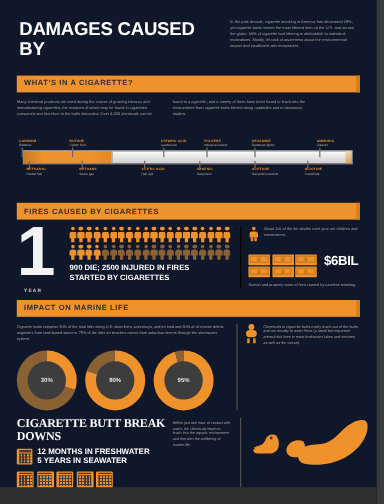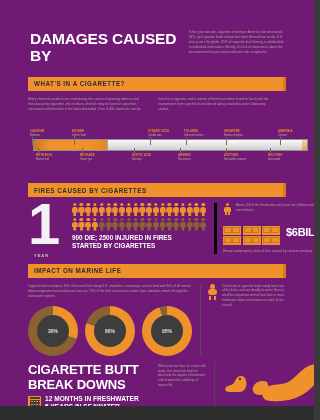--- a/index.html
+++ b/index.html
@@ -5,22 +5,22 @@
   * { box-sizing: border-box; margin: 0; padding: 0; }
   html, body {
     width: 314px; height: 420px;
     background: #3a3a3a;
     font-family: "Liberation Sans", sans-serif;
     overflow: hidden;
   }
   .page {
     position: relative;
     width: 314px; height: 420px;
-    background: #701a75;
-    padding: 14px;
+    background: #0f172a;
+    padding: 0;
   }
 
   
   .header {
     display: flex;
     padding: 16px 16px 8px 16px;
     gap: 10px;
     align-items: flex-start;
   }
   .title {
@@ -125,21 +125,21 @@
     width: 6.2px; height: 9px;
     border-radius: 2.5px 2.5px 0.6px 0.6px;
     clip-path: polygon(0 0,100% 0,100% 60%,72% 60%,72% 100%,28% 100%,28% 60%,0 60%);
   }
   .p-on .head, .p-on .body { background: #f0922b; }
   .p-off .head, .p-off .body { background: #8a6132; }
   .fires-caption {
     margin-left: 44px; margin-top: 3px;
     color: #ffffff; font-weight: bold; font-size: 6.4px; line-height: 1.25;
   }
-  .fires-right { width: 104px; padding-left: 6px; border-left: 3px solid #000000; }
+  .fires-right { width: 104px; padding-left: 6px; border-left: 1px solid #000000; }
   .fr-row { display: flex; gap: 4px; align-items: flex-start; }
   .fr-text { color: #a8a29c; font-size: 3.2px; line-height: 1.55; }
   .kid-icon { width: 9px; flex: 0 0 9px; position: relative; height: 12px; }
   .kid-icon i {
     position: absolute; background: #f0922b; display: block;
   }
   .money-grid { display: flex; flex-wrap: wrap; gap: 1.5px; width: 58px; margin-top: 6px;}
   .bill {
     width: 18px; height: 8.5px; background: #f0922b;
     border-radius: 0.5px; position: relative;
@@ -180,21 +180,21 @@
   .chem-icon {
     flex: 0 0 11px; width: 11px; height: 20px; position: relative;
   }
   .chem-icon span{ position:absolute; background:#f0922b; }
 
   
   .breakdown { padding: 2px 14px 10px 14px; display: flex; gap: 8px; }
   .bd-left { width: 178px; display:flex; gap:6px; }
   .bd-main { width: 124px; }
   .bd-title {
-    color: #ffffff; font-weight: bold; font-size: 13px; letter-spacing: -0.2px;
+    color: #ffffff; font-weight: bold; font-size: 10px; letter-spacing: -0.2px; font-family: Liberation Serif, serif;
   }
   .bd-line { display: flex; align-items: center; gap: 4px; margin-top: 3px; }
   .cal {
     width: 13px; height: 13px; background: #f0922b; border-radius: 1px;
     position: relative; flex: 0 0 13px;
   }
   .cal::before {
     content:""; position:absolute; left:1.5px; right:1.5px; top:3.2px; bottom:1.5px;
     background: repeating-linear-gradient(to bottom,#3d3d3d 0 1.1px,transparent 1.1px 2.4px),
                 repeating-linear-gradient(to right,#3d3d3d 0 1.1px,transparent 1.1px 2.6px);

